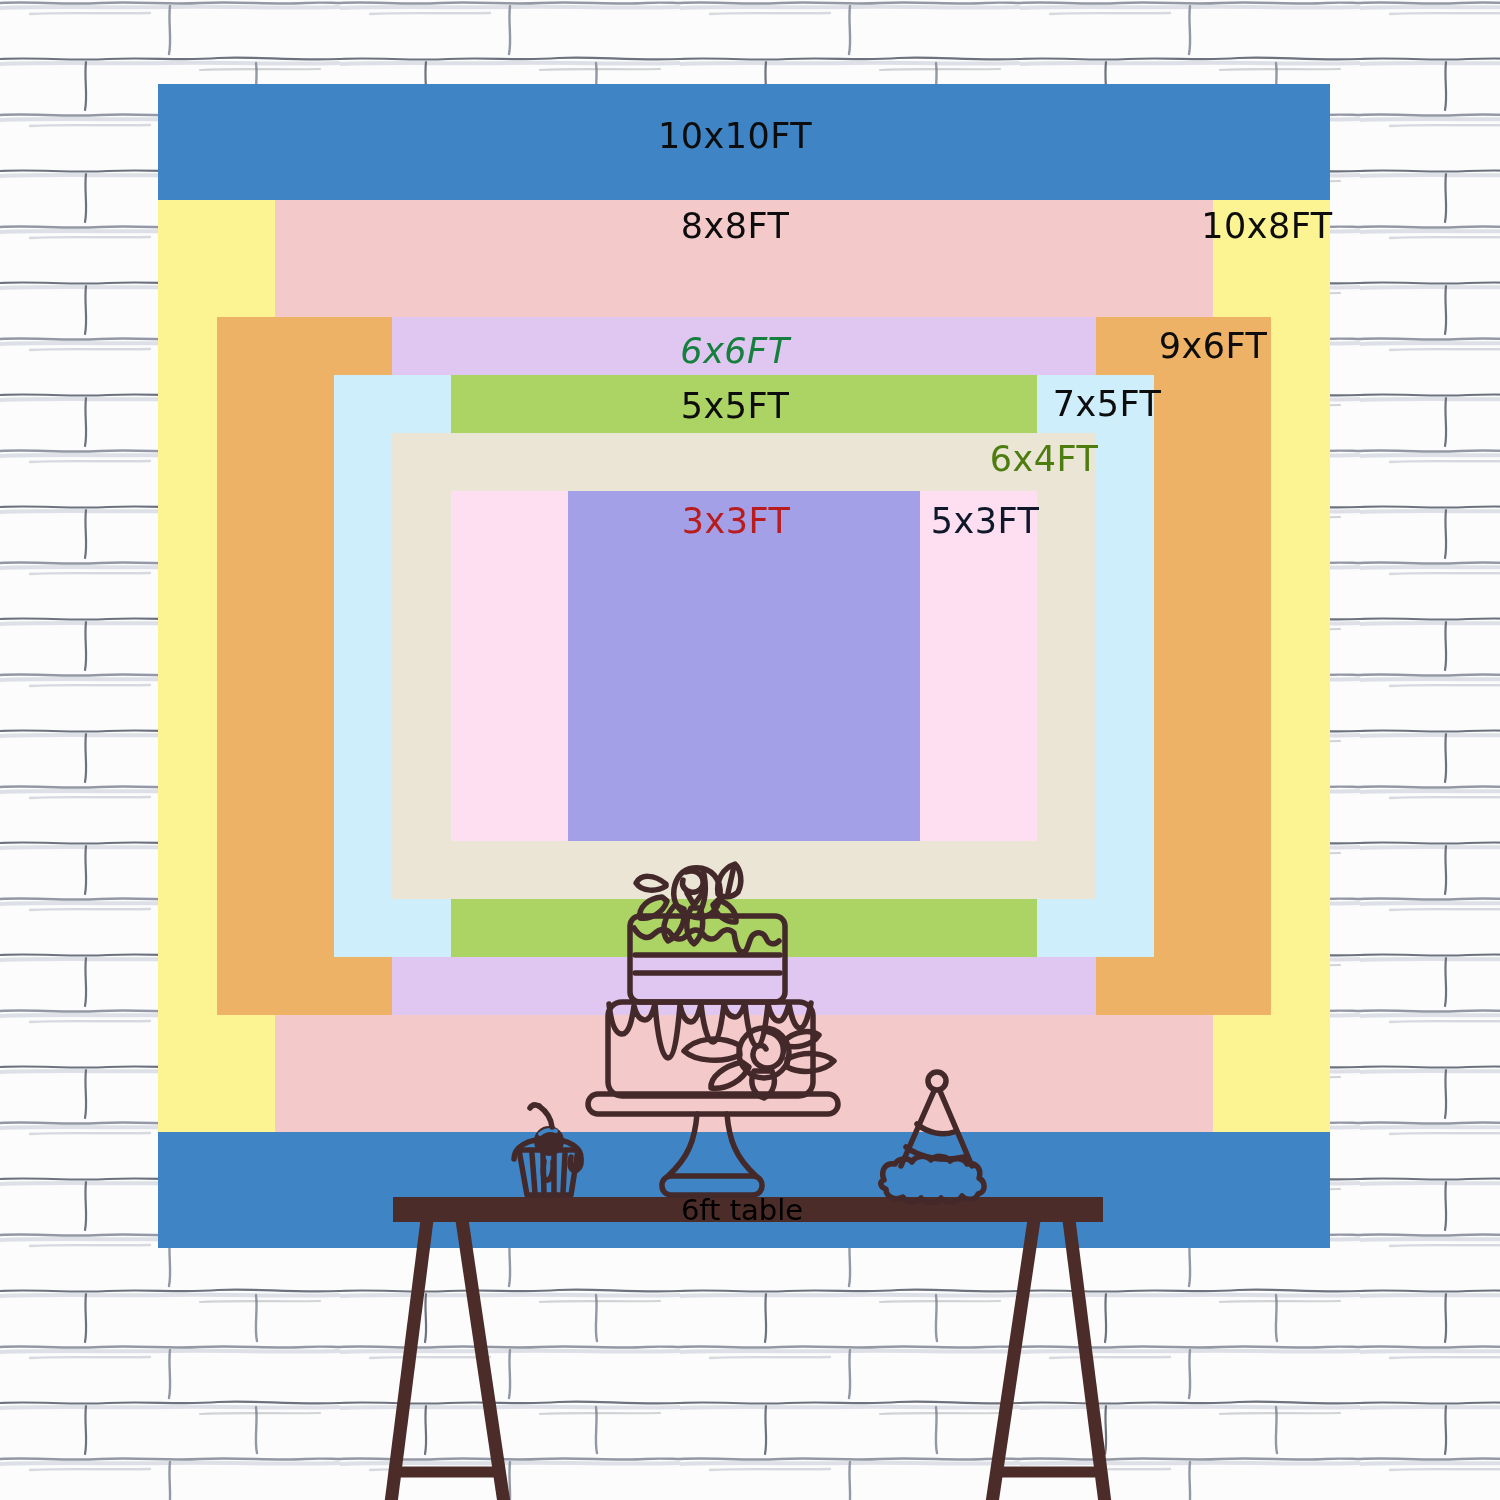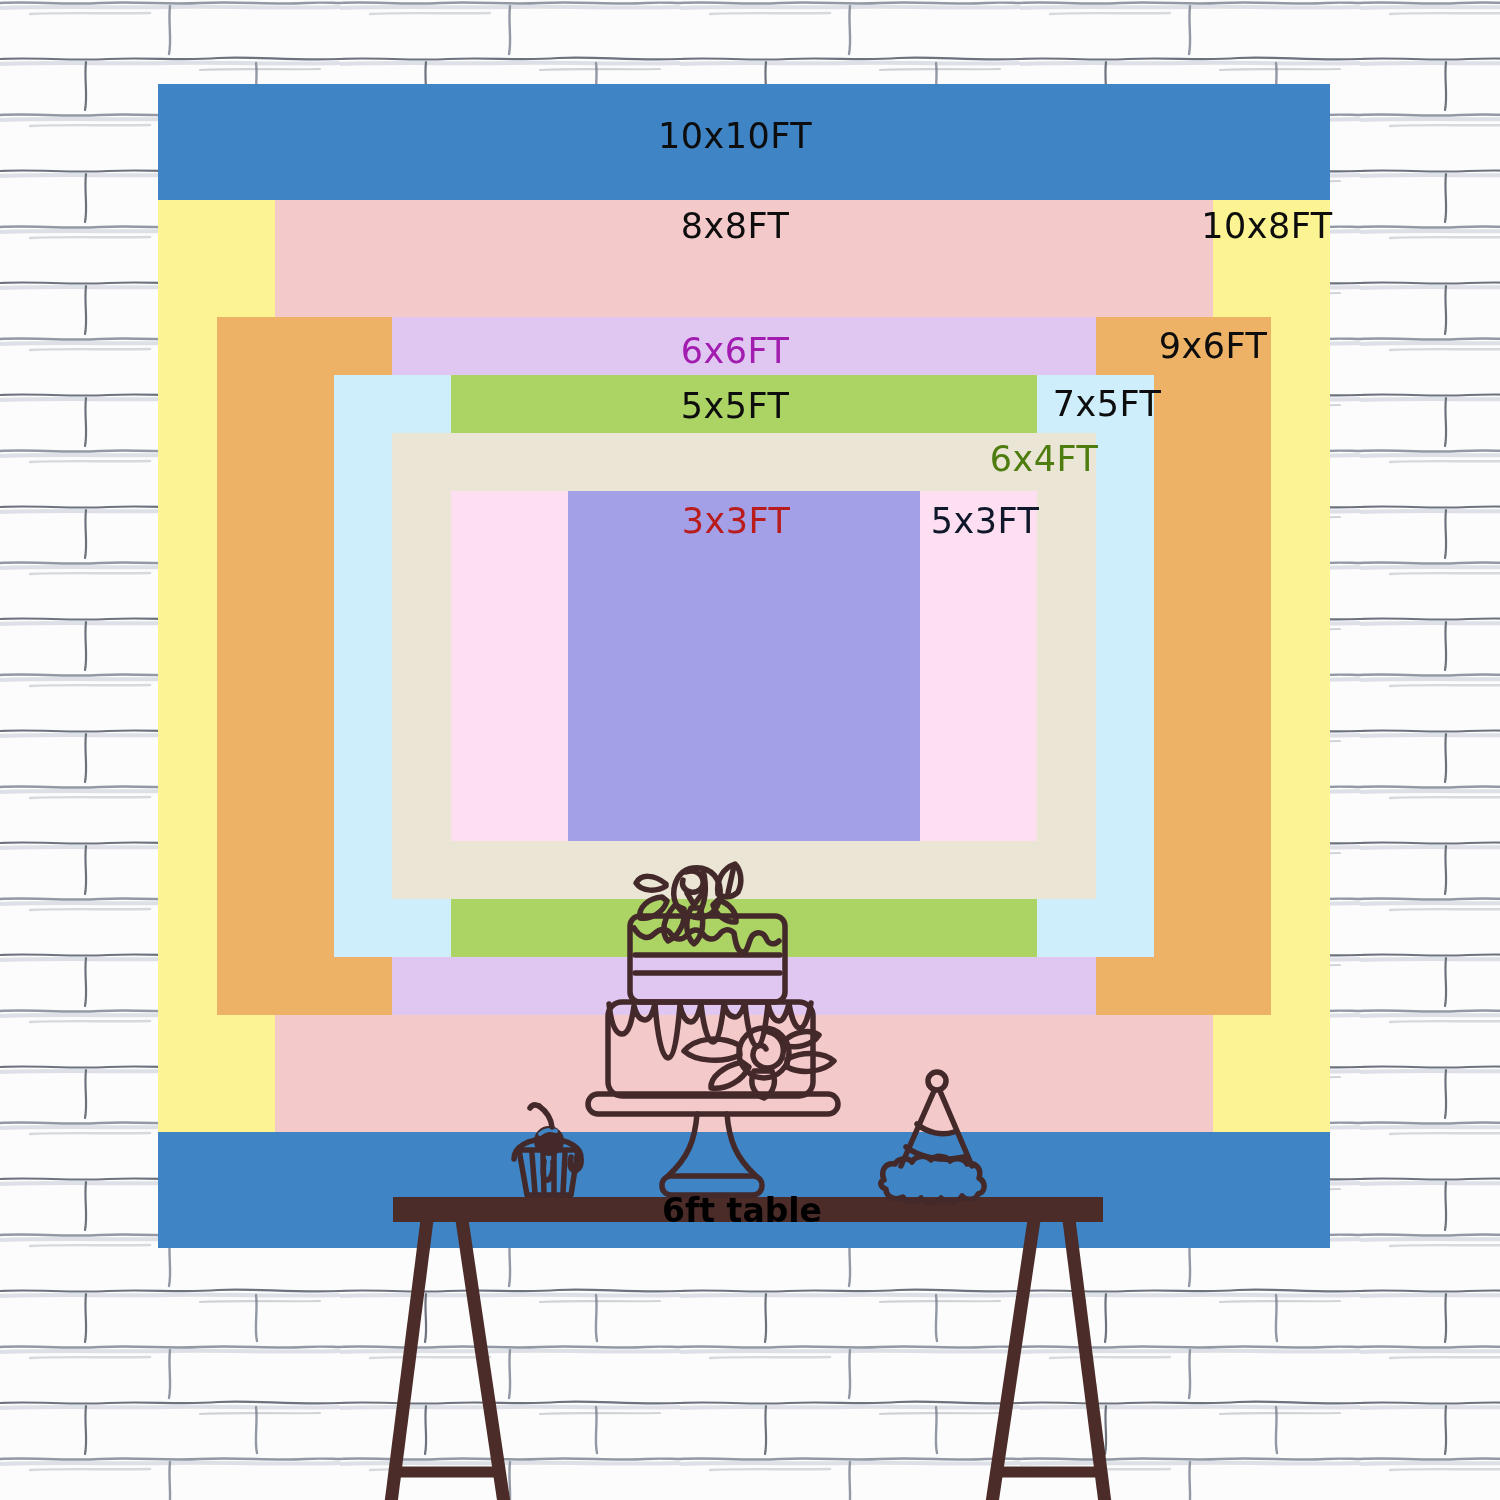--- a/index.html
+++ b/index.html
@@ -19,21 +19,21 @@
   .line{stroke:var(--line-color);fill:none;stroke-width:5.5;stroke-linecap:round;stroke-linejoin:round;}
   .solid{fill:var(--line-color);stroke:none;}
   .wood{fill:var(--table-color);stroke:none;}
   .legline{stroke:var(--table-color);fill:none;stroke-width:13;stroke-linecap:butt;}
   .barline{stroke:var(--table-color);fill:none;stroke-width:11;stroke-linecap:butt;}
   .m{stroke:#9298a4;stroke-width:2.4;fill:none;stroke-linecap:round;}
   .m2{stroke:#6d737d;stroke-width:2.2;fill:none;stroke-linecap:round;}
   .me{stroke:#dde0e6;stroke-width:4;fill:none;stroke-linecap:round;}
   #table-label{
     position:absolute;left:742px;top:1210px;transform:translate(-50%,-50%);
-    z-index:3;font-size:33px;color:#000000;white-space:nowrap;font-weight:bold;
+    z-index:3;font-size:29px;color:#000000;white-space:nowrap;
   }
 </style>
 </head>
 <body>
 
 <div id="stage">
 
   <svg id="brickwall" width="1500" height="1500" viewBox="0 0 1500 1500">
     <defs>
       <pattern id="bricks" width="340" height="112" patternUnits="userSpaceOnUse">
@@ -60,21 +60,21 @@
       <div class="layer" style="left: 392.4px; top: 308.8px; width: 703.2px; height: 698.4px; background: rgb(223, 199, 241);"></div>
       <div class="layer" style="left: 333.8px; top: 367px; width: 820.4px; height: 582px; background: rgb(205, 238, 250);"></div>
       <div class="layer" style="left: 451px; top: 367px; width: 586px; height: 582px; background: rgb(171, 212, 100);"></div>
       <div class="layer" style="left: 392.4px; top: 425.2px; width: 703.2px; height: 465.6px; background: rgb(235, 229, 213);"></div>
       <div class="layer" style="left: 451px; top: 483.4px; width: 586px; height: 349.2px; background: rgb(254, 223, 241);"></div>
       <div class="layer" style="left: 568.2px; top: 483.4px; width: 351.6px; height: 349.2px; background: rgb(163, 160, 232);"></div>
       <span class="size-label" style="left: 735px; top: 128px; color: rgb(13, 13, 13);">10x10FT</span>
       <span class="size-label" style="left: 1267px; top: 218px; color: rgb(13, 13, 13);">10x8FT</span>
       <span class="size-label" style="left: 735px; top: 218px; color: rgb(13, 13, 13); text-align: right;">8x8FT</span>
       <span class="size-label" style="left: 1213px; top: 338px; color: rgb(13, 13, 13);">9x6FT</span>
-      <span class="size-label" style="left: 735px; top: 343px; color: #a21caf;">6x6FT</span>
+      <span class="size-label" style="left: 735px; top: 343px; color: #15803d; font-style: italic;">6x6FT</span>
       <span class="size-label" style="left: 1107px; top: 396px; color: rgb(13, 13, 13);">7x5FT</span>
       <span class="size-label" style="left: 735px; top: 398px; color: rgb(13, 13, 13);">5x5FT</span>
       <span class="size-label" style="left: 1044px; top: 451px; color: #4d7c0f;">6x4FT</span>
       <span class="size-label" style="left: 985px; top: 513px; color: #0f172a;">5x3FT</span>
       <span class="size-label" style="left: 736px; top: 513px; color: #b91c1c;">3x3FT</span>
     </div>
 
   <svg id="illustration" width="1500" height="1500" viewBox="0 0 1500 1500">
 
     <g>

